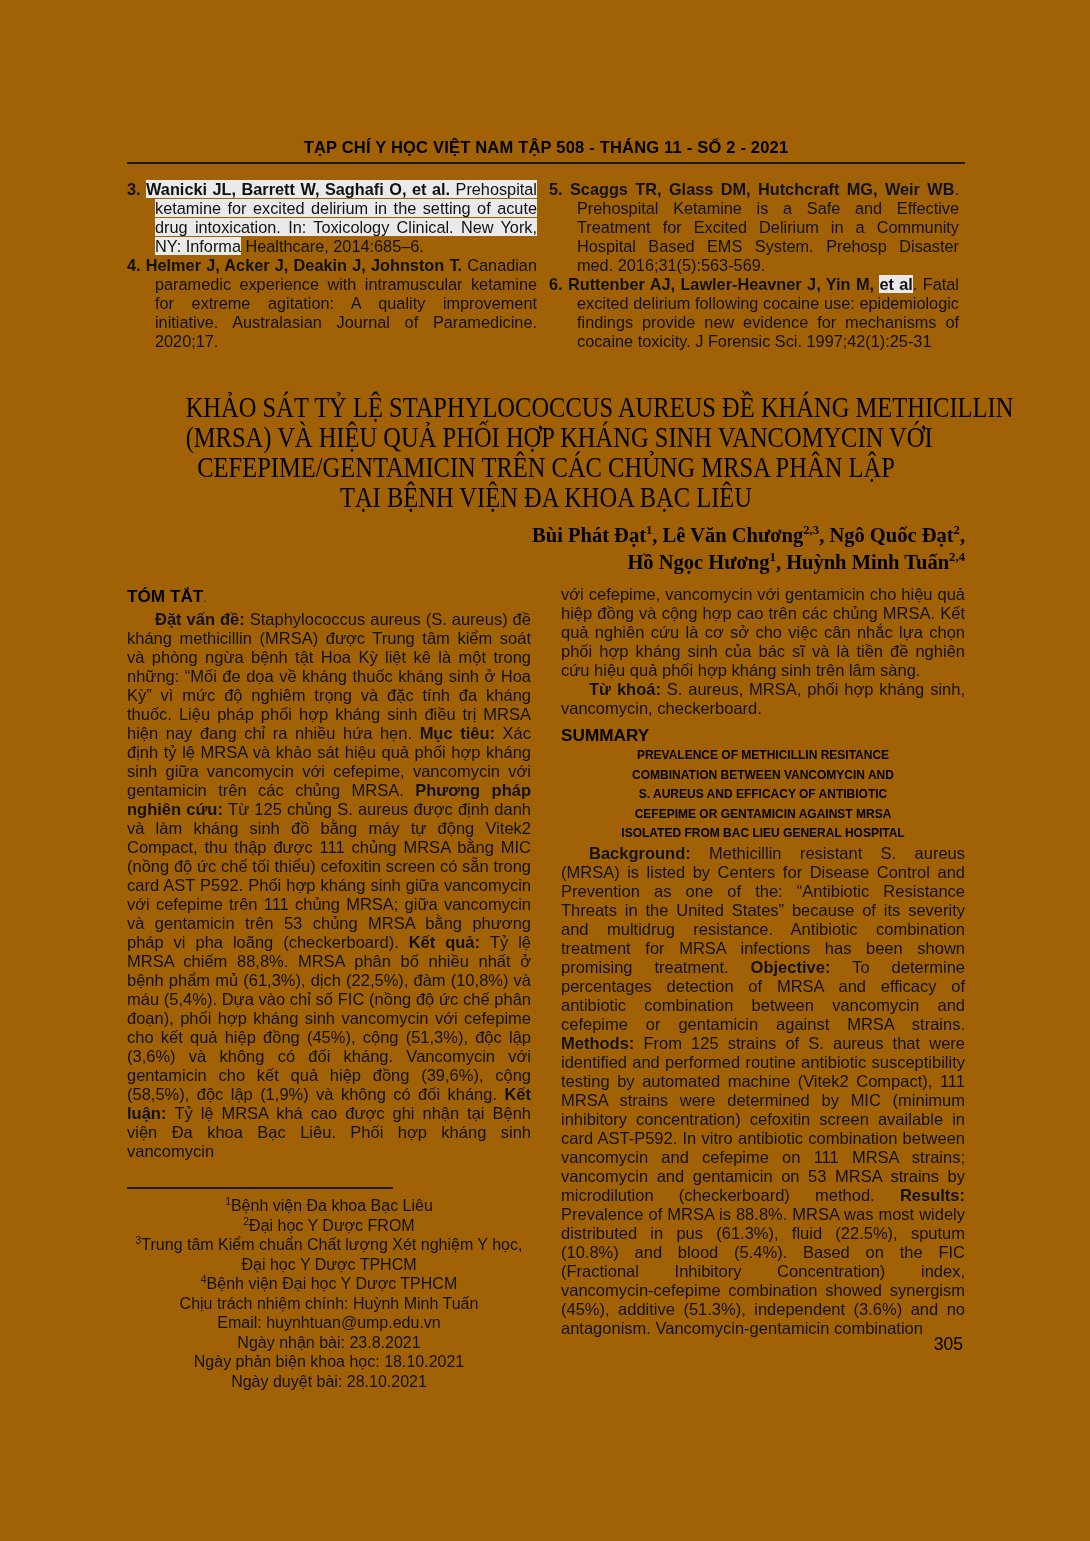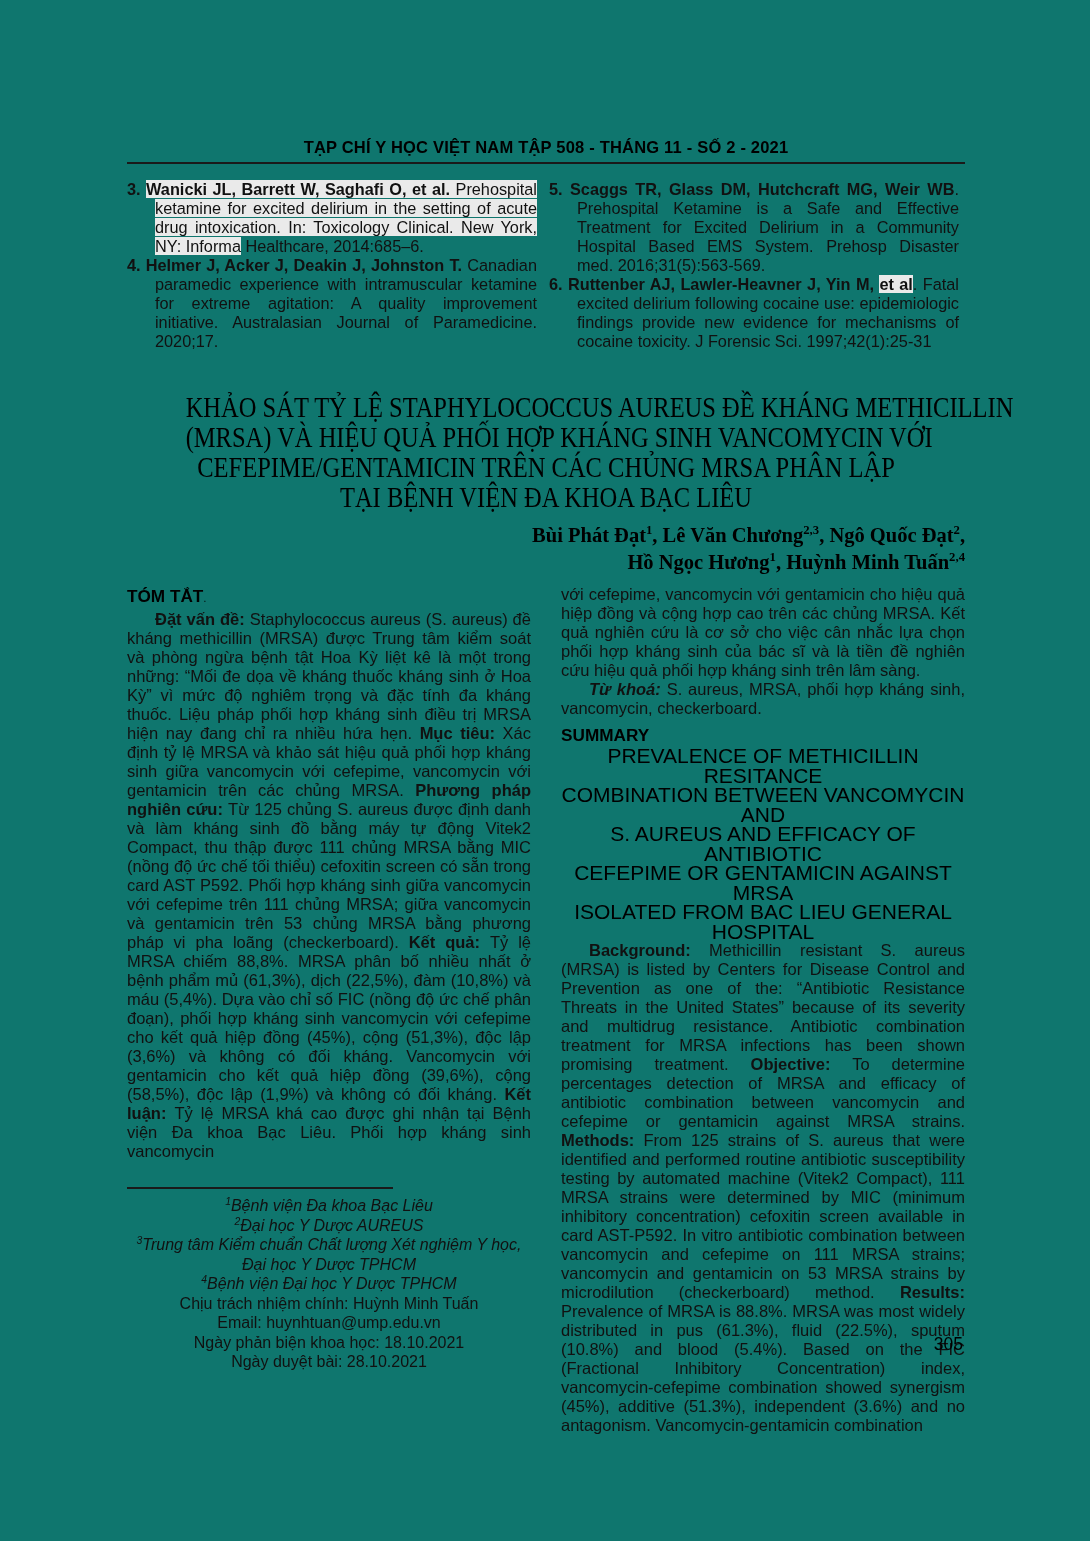--- a/index.html
+++ b/index.html
@@ -2,21 +2,21 @@
 <html><head>
 <meta charset="utf-8">
 <style>
   html,body{margin:0;padding:0;background:#fff;}
   .page{
     position:relative;
     width:1090px;height:1541px;
     box-sizing:border-box;
     padding:138px 125px 13px 127px;
     overflow:hidden;
-    background:#0f766e;
+    background:#a16207;
     font-family:"Liberation Sans",sans-serif;
     color:#111;
   }
   .header{
     text-align:center;
     font-weight:700;
     font-size:16.5px;
     letter-spacing:.2px;
     padding-bottom:5px;
     border-bottom:2px solid #1a1a1a;
@@ -38,23 +38,23 @@
     font-weight:700;font-size:20.5px;line-height:27px;color:#000;
   }
   .authors sup{font-size:62%;}
   .columns{display:flex;gap:30px;margin-top:9px;font-size:16.5px;line-height:19px;}
   .bcol{width:410px;text-align:justify;}
   p.para{margin:0;}
   .ind{text-indent:28px;}
   .h-sec{font-weight:700;font-size:17.2px;line-height:22px;color:#000;}
   .h-dot{font-size:10px;font-weight:400;}
   .mt{margin-top:6px;}
-  .sum-title{font-weight:400;text-align:center;font-size:21px;line-height:19.5px;color:#000;}
+  .sum-title{font-weight:700;text-align:center;font-size:12px;line-height:19.5px;color:#000;}
   .b{font-weight:700;}
-  .i{font-style:italic;}
+  .i{}
   .hl{background:#eaeaea;}
   sup{font-size:65%;line-height:0;}
   .fn-rule{width:266px;border-top:2px solid #1a1a1a;margin-top:26px;margin-bottom:7px;}
   .fn{font-size:16px;line-height:19.5px;text-align:center;}
   .page-num{position:absolute;right:127px;top:1334px;font-size:17.5px;color:#000;}
 </style>
 </head>
 <body>
 
 <div class="page">
@@ -87,25 +87,26 @@
   </div>
 
   <div class="columns">
 
     <div class="bcol">
       <div class="h-sec"><span>TÓM TẮT</span><span class="h-dot">.</span></div>
       <p class="para ind"><span class="b">Đặt vấn đề: </span><span>Staphylococcus aureus (S. aureus) đề kháng methicillin (MRSA) được Trung tâm kiểm soát và phòng ngừa bệnh tật Hoa Kỳ liệt kê là một trong những: “Mối đe dọa về kháng thuốc kháng sinh ở Hoa Kỳ” vì mức độ nghiêm trọng và đặc tính đa kháng thuốc. Liệu pháp phối hợp kháng sinh điều trị MRSA hiện nay đang chỉ ra nhiều hứa hẹn. </span><span class="b">Mục tiêu: </span><span>Xác định tỷ lệ MRSA và khảo sát hiệu quả phối hợp kháng sinh giữa vancomycin với cefepime, vancomycin với gentamicin trên các chủng MRSA. </span><span class="b">Phương pháp nghiên cứu: </span><span>Từ 125 chủng S. aureus được định danh và làm kháng sinh đồ bằng máy tự động Vitek2 Compact, thu thập được 111 chủng MRSA bằng MIC (nồng độ ức chế tối thiểu) cefoxitin screen có sẵn trong card AST P592. Phối hợp kháng sinh giữa vancomycin với cefepime trên 111 chủng MRSA; giữa vancomycin và gentamicin trên 53 chủng MRSA bằng phương pháp vi pha loãng (checkerboard). </span><span class="b">Kết quả: </span><span>Tỷ lệ MRSA chiếm 88,8%. MRSA phân bố nhiều nhất ở bệnh phẩm mủ (61,3%), dịch (22,5%), đàm (10,8%) và máu (5,4%). Dựa vào chỉ số FIC (nồng độ ức chế phân đoạn), phối hợp kháng sinh vancomycin với cefepime cho kết quả hiệp đồng (45%), cộng (51,3%), độc lập (3,6%) và không có đối kháng. Vancomycin với gentamicin cho kết quả hiệp đồng (39,6%), cộng (58,5%), độc lập (1,9%) và không có đối kháng. </span><span class="b">Kết luận: </span><span>Tỷ lệ MRSA khá cao được ghi nhận tại Bệnh viện Đa khoa Bạc Liêu. Phối hợp kháng sinh vancomycin</span></p>
       <div class="fn-rule"></div>
       <div class="fn">
           <div><sup class="i">1</sup><span class="i">Bệnh viện Đa khoa Bạc Liêu</span></div>
-          <div><sup class="i">2</sup><span class="i">Đại học Y Dược AUREUS</span></div>
+          <div><sup class="i">2</sup><span class="i">Đại học Y Dược FROM</span></div>
           <div><sup class="i">3</sup><span class="i">Trung tâm Kiểm chuẩn Chất lượng Xét nghiệm Y học, Đại học Y Dược TPHCM</span></div>
           <div><sup class="i">4</sup><span class="i">Bệnh viện Đại học Y Dược TPHCM</span></div>
           <div><span>Chịu trách nhiệm chính: Huỳnh Minh Tuấn</span></div>
           <div><span>Email: huynhtuan@ump.edu.vn</span></div>
+          <div><span>Ngày nhận bài: 23.8.2021</span></div>
           <div><span>Ngày phản biện khoa học: 18.10.2021</span></div>
           <div><span>Ngày duyệt bài: 28.10.2021</span></div>
         </div>
     </div>
 
     <div class="bcol">
       <p class="para"><span>với cefepime, vancomycin với gentamicin cho hiệu quả hiệp đồng và cộng hợp cao trên các chủng MRSA. Kết quả nghiên cứu là cơ sở cho việc cân nhắc lựa chọn phối hợp kháng sinh của bác sĩ và là tiền đề nghiên cứu hiệu quả phối hợp kháng sinh trên lâm sàng.</span></p>
       <p class="para ind"><span class="b i">Từ khoá: </span><span>S. aureus, MRSA, phối hợp kháng sinh, vancomycin, checkerboard.</span></p>
       <div class="h-sec mt">SUMMARY</div>
       <div class="sum-title">

